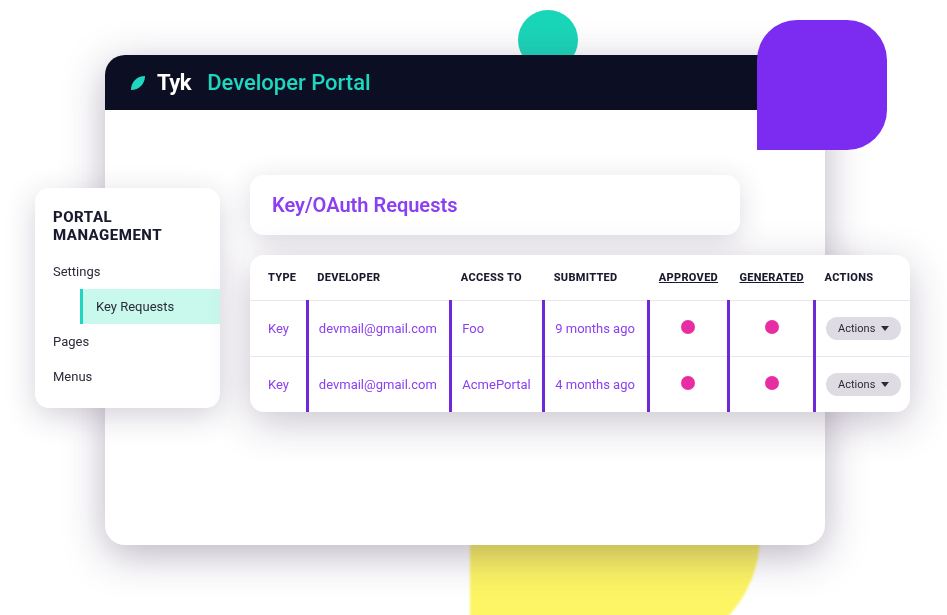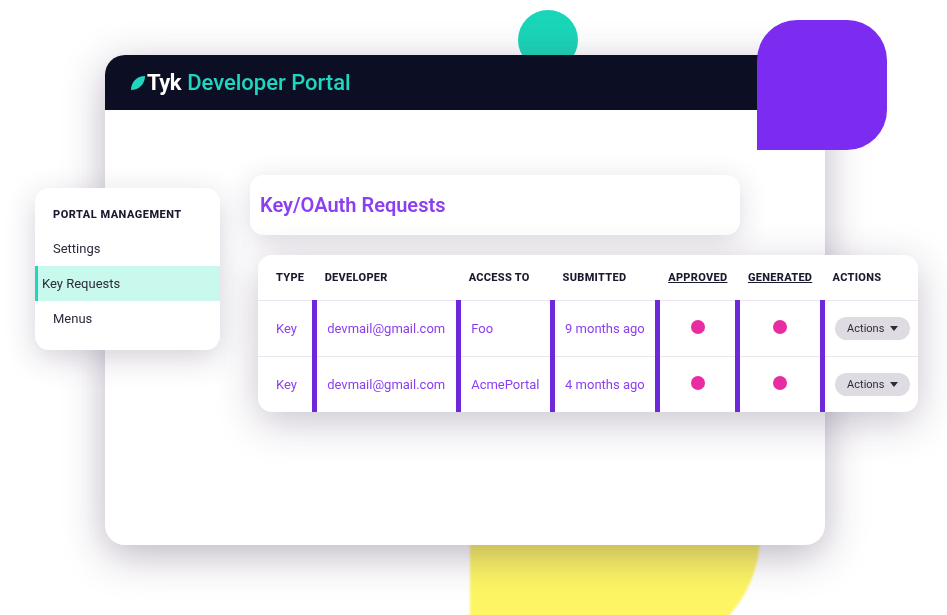--- a/index.html
+++ b/index.html
@@ -52,102 +52,103 @@
   .main-header {
     height: 55px;
     background: #0c0f23;
     display: flex;
     align-items: center;
     padding: 0 24px;
   }
   .logo {
     display: flex;
     align-items: center;
+    gap: 10px;
     color: #fff;
   }
   .logo-mark { display:flex; align-items:center; }
   .logo-text { color:#fff; font-weight:700; font-size:22px; letter-spacing:-0.5px; }
   .logo-sub { color:#1fd6bf; font-size:22px; font-weight:500; margin-left:6px; }
 
   .page-title-card {
     position: absolute;
     top: 175px; left: 250px;
     width: 490px; height: 60px;
     background: #fff;
     border-radius: 14px;
     box-shadow: 0 6px 28px rgba(60,40,80,0.18);
     display: flex;
     align-items: center;
-    padding: 0 10px;
+    padding: 0 22px;
     z-index: 4;
   }
   .page-title-card h2 {
     color: #8b3ff0;
     font-size: 20px;
     font-weight: 600;
   }
 
   .sidebar {
     position: absolute;
     top: 188px; left: 35px;
     width: 185px;
     background: #fff;
     border-radius: 14px;
     box-shadow: 0 8px 30px rgba(60,40,80,0.22);
     padding: 20px 0 14px 0;
     z-index: 5;
   }
   .sidebar-title {
-    font-size: 11px;
+    font-size: 15px;
     font-weight: 800;
     letter-spacing: 0.5px;
     color: #1a1a2e;
     padding: 0 18px 10px 18px;
   }
   .sidebar-item {
     font-size: 13px;
     color: #2b2b3a;
     padding: 10px 18px;
     cursor: pointer;
   }
   .sidebar-item.active {
     background: #c9f9ec;
     border-left: 3px solid #1fd6bf;
-    padding-left: 4px;
+    padding-left: 13px;
+    margin-left: 45px;
   }
 
   .table-card {
     position: absolute;
     top: 255px; left: 250px;
     width: 660px;
     background: #fff;
     border-radius: 14px;
     box-shadow: 0 10px 40px rgba(60,40,80,0.28);
     z-index: 5;
     overflow: hidden;
-    margin-left: 8px;
   }
   table { width: 100%; border-collapse: collapse; }
   th {
     text-align: left;
     font-size: 11px;
     font-weight: 800;
     color: #1a1a2e;
     padding: 16px 10px;
     border-bottom: 1px solid #e9e6ef;
     letter-spacing: 0.3px;
   }
   th:first-child, td:first-child { padding-left: 18px; }
   th:last-child, td:last-child { padding-right: 7px; }
   td {
     font-size: 13px;
     color: #8b3ff0;
     padding: 16px 10px;
     border-bottom: 1px solid #e9e6ef;
-    border-right: 5px solid #6d28d9;
+    border-right: 3px solid #6d28d9;
     vertical-align: middle;
   }
   tr:last-child td { border-bottom: none; }
   td:last-child { border-right: none; }
   .dot {
     width: 14px; height: 14px;
     background: #e82da3;
     border-radius: 50%;
     display: inline-block;
   }
@@ -196,20 +197,21 @@
 <div class="blob-purple"></div>
 
 <div class="page-title-card">
   <h2>Key/OAuth Requests</h2>
 </div>
 
 <div class="sidebar">
   <div class="sidebar-title">PORTAL MANAGEMENT</div>
   <div class="sidebar-item">Settings</div>
   <div class="sidebar-item active">Key Requests</div>
+  <div class="sidebar-item">Pages</div>
   <div class="sidebar-item">Menus</div>
 </div>
 
 <div class="table-card">
   <table>
     <thead>
       <tr>
         <th>TYPE</th>
         <th>DEVELOPER</th>
         <th>ACCESS TO</th>

